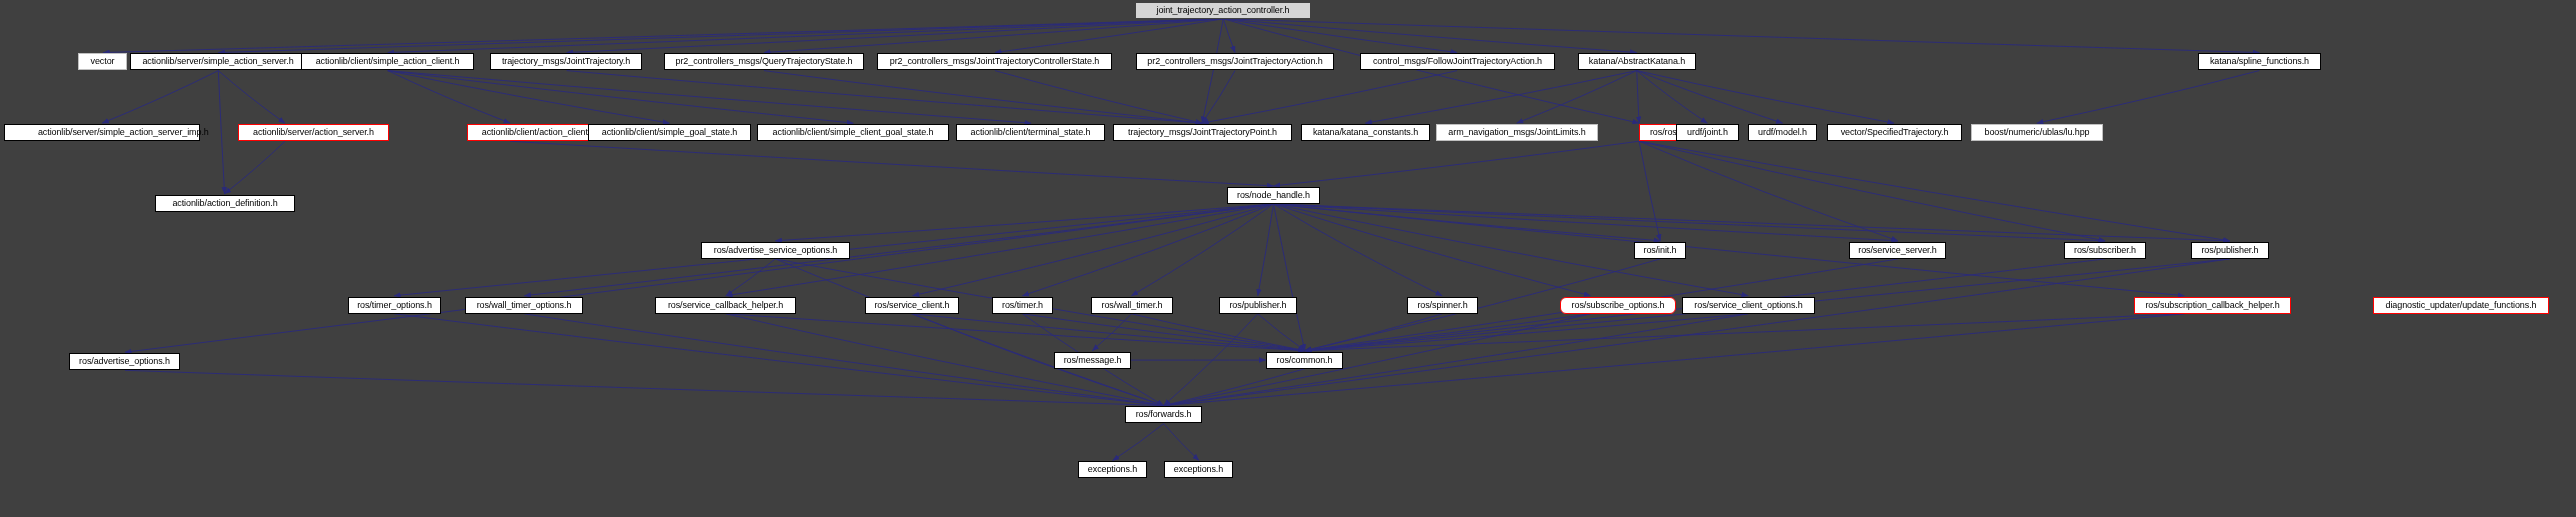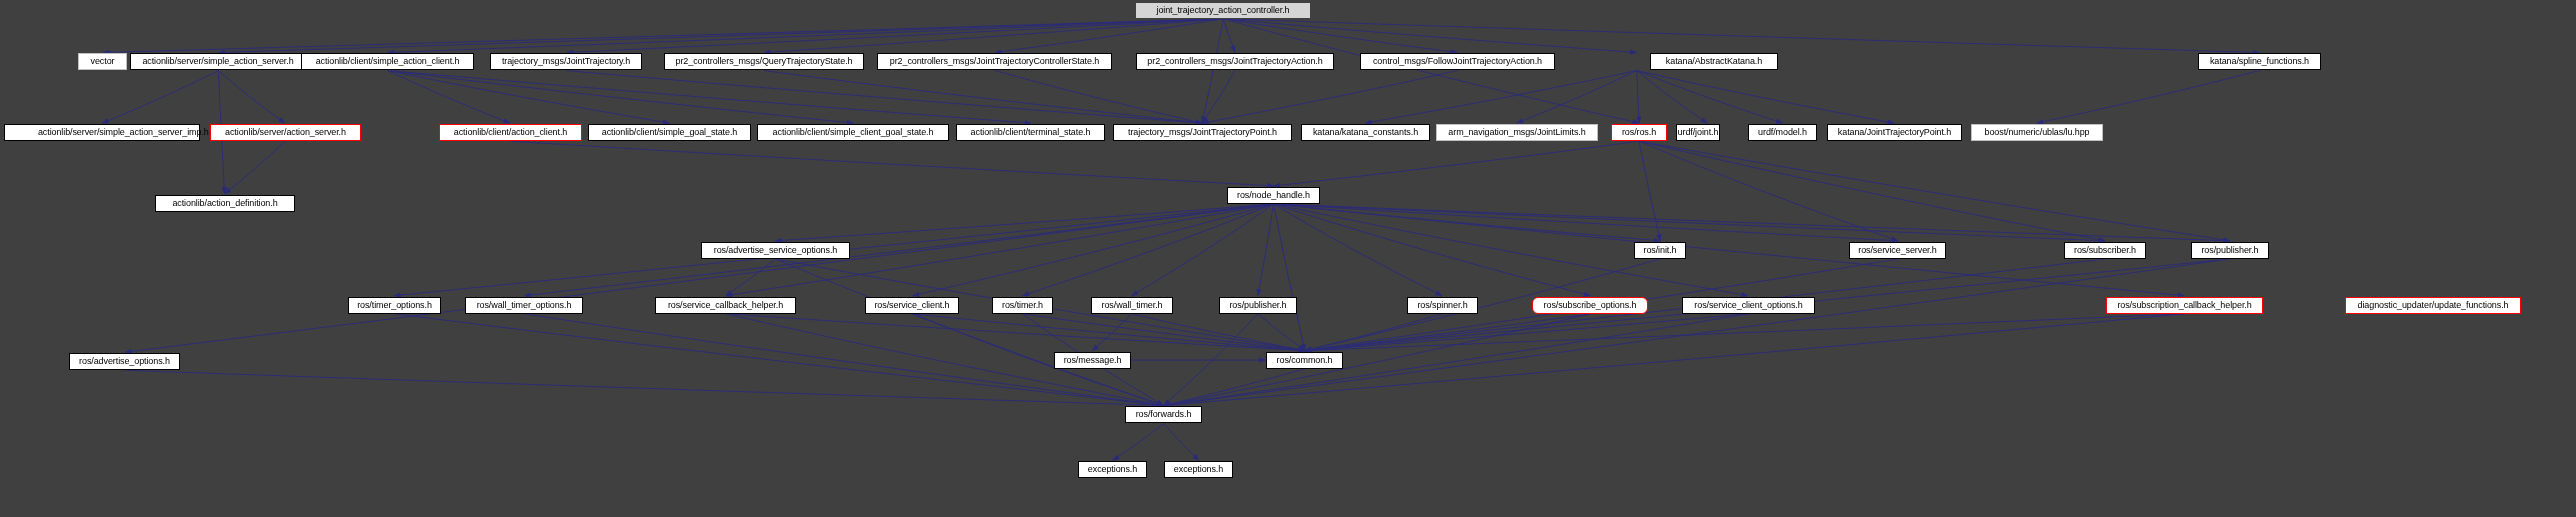--- a/index.html
+++ b/index.html
@@ -38,20 +38,21 @@
     letter-spacing: -0.1px;
     padding: 0 3.1px;
     z-index: 5;
   }
   .node.root {
     background: #d5d5d5;
     border: 0.8px solid #404040;
   }
   .node.red {
     border: 0.8px solid #ff0000;
+    margin-left: 28px;
   }
   .node.grey {
     border: 0.8px solid #c0c0c0;
   }
 </style>
 </head>
 <body>
 
 <div id="canvas">
   <svg id="edge-layer" viewBox="0 0 3283 659">
@@ -154,35 +155,35 @@
   <div id="nodes">
       <div class="node root" style="left: 1135px; top: 1.6px; width: 176px;">joint_trajectory_action_controller.h</div>
       <div class="node grey" style="left: 78px; top: 53px; width: 49px;">vector</div>
       <div class="node" style="left: 130px; top: 53px; width: 176px;">actionlib/server/simple_action_server.h</div>
       <div class="node" style="left: 301px; top: 53px; width: 173px;">actionlib/client/simple_action_client.h</div>
       <div class="node" style="left: 490px; top: 53px; width: 152px;">trajectory_msgs/JointTrajectory.h</div>
       <div class="node" style="left: 664px; top: 53px; width: 200px;">pr2_controllers_msgs/QueryTrajectoryState.h</div>
       <div class="node" style="left: 877px; top: 53px; width: 235px;">pr2_controllers_msgs/JointTrajectoryControllerState.h</div>
       <div class="node" style="left: 1136px; top: 53px; width: 198px;">pr2_controllers_msgs/JointTrajectoryAction.h</div>
       <div class="node" style="left: 1360px; top: 53px; width: 195px;">control_msgs/FollowJointTrajectoryAction.h</div>
-      <div class="node" style="left: 1650px; top: 53px; width: 128px;">katana/AbstractKatana.h</div>
+      <div class="node" style="left: 1578px; top: 53px; width: 118px;">katana/AbstractKatana.h</div>
       <div class="node" style="left: 2198px; top: 53px; width: 123px;">katana/spline_functions.h</div>
       <div class="node" style="left: 3.9px; top: 124px; width: 196px; padding-left: 46px;">actionlib/server/simple_action_server_imp.h</div>
       <div class="node red" style="left: 210px; top: 124px; width: 151px;">actionlib/server/action_server.h</div>
       <div class="node red" style="left: 439px; top: 124px; width: 143px;">actionlib/client/action_client.h</div>
       <div class="node" style="left: 588px; top: 124px; width: 163px;">actionlib/client/simple_goal_state.h</div>
       <div class="node" style="left: 757px; top: 124px; width: 192px;">actionlib/client/simple_client_goal_state.h</div>
       <div class="node" style="left: 956px; top: 124px; width: 149px;">actionlib/client/terminal_state.h</div>
       <div class="node" style="left: 1113px; top: 124px; width: 179px;">trajectory_msgs/JointTrajectoryPoint.h</div>
       <div class="node" style="left: 1301px; top: 124px; width: 129px;">katana/katana_constants.h</div>
       <div class="node grey" style="left: 1436px; top: 124px; width: 162px;">arm_navigation_msgs/JointLimits.h</div>
       <div class="node red" style="left: 1611px; top: 124px; width: 56px;">ros/ros.h</div>
-      <div class="node" style="left: 1676px; top: 124px; width: 44px;">urdf/joint.h</div>
+      <div class="node" style="left: 1676px; top: 124px; width: 63px;">urdf/joint.h</div>
       <div class="node" style="left: 1748px; top: 124px; width: 69px;">urdf/model.h</div>
-      <div class="node" style="left: 1827px; top: 124px; width: 135px;">katana/JointTrajectoryPoint.h</div>
+      <div class="node" style="left: 1827px; top: 124px; width: 135px;">vector/SpecifiedTrajectory.h</div>
       <div class="node" style="left: 155px; top: 195px; width: 140px;">actionlib/action_definition.h</div>
       <div class="node grey" style="left: 1971px; top: 124px; width: 132px;">boost/numeric/ublas/lu.hpp</div>
       <div class="node" style="left: 1227px; top: 187px; width: 93px;">ros/node_handle.h</div>
       <div class="node" style="left: 701px; top: 242px; width: 149px;">ros/advertise_service_options.h</div>
       <div class="node" style="left: 1634px; top: 242px; width: 52px;">ros/init.h</div>
       <div class="node" style="left: 1849px; top: 242px; width: 97px;">ros/service_server.h</div>
       <div class="node" style="left: 2064px; top: 242px; width: 82px;">ros/subscriber.h</div>
       <div class="node" style="left: 2191px; top: 242px; width: 78px;">ros/publisher.h</div>
       <div class="node" style="left: 348px; top: 297px; width: 93px;">ros/timer_options.h</div>
       <div class="node" style="left: 465px; top: 297px; width: 118px;">ros/wall_timer_options.h</div>

